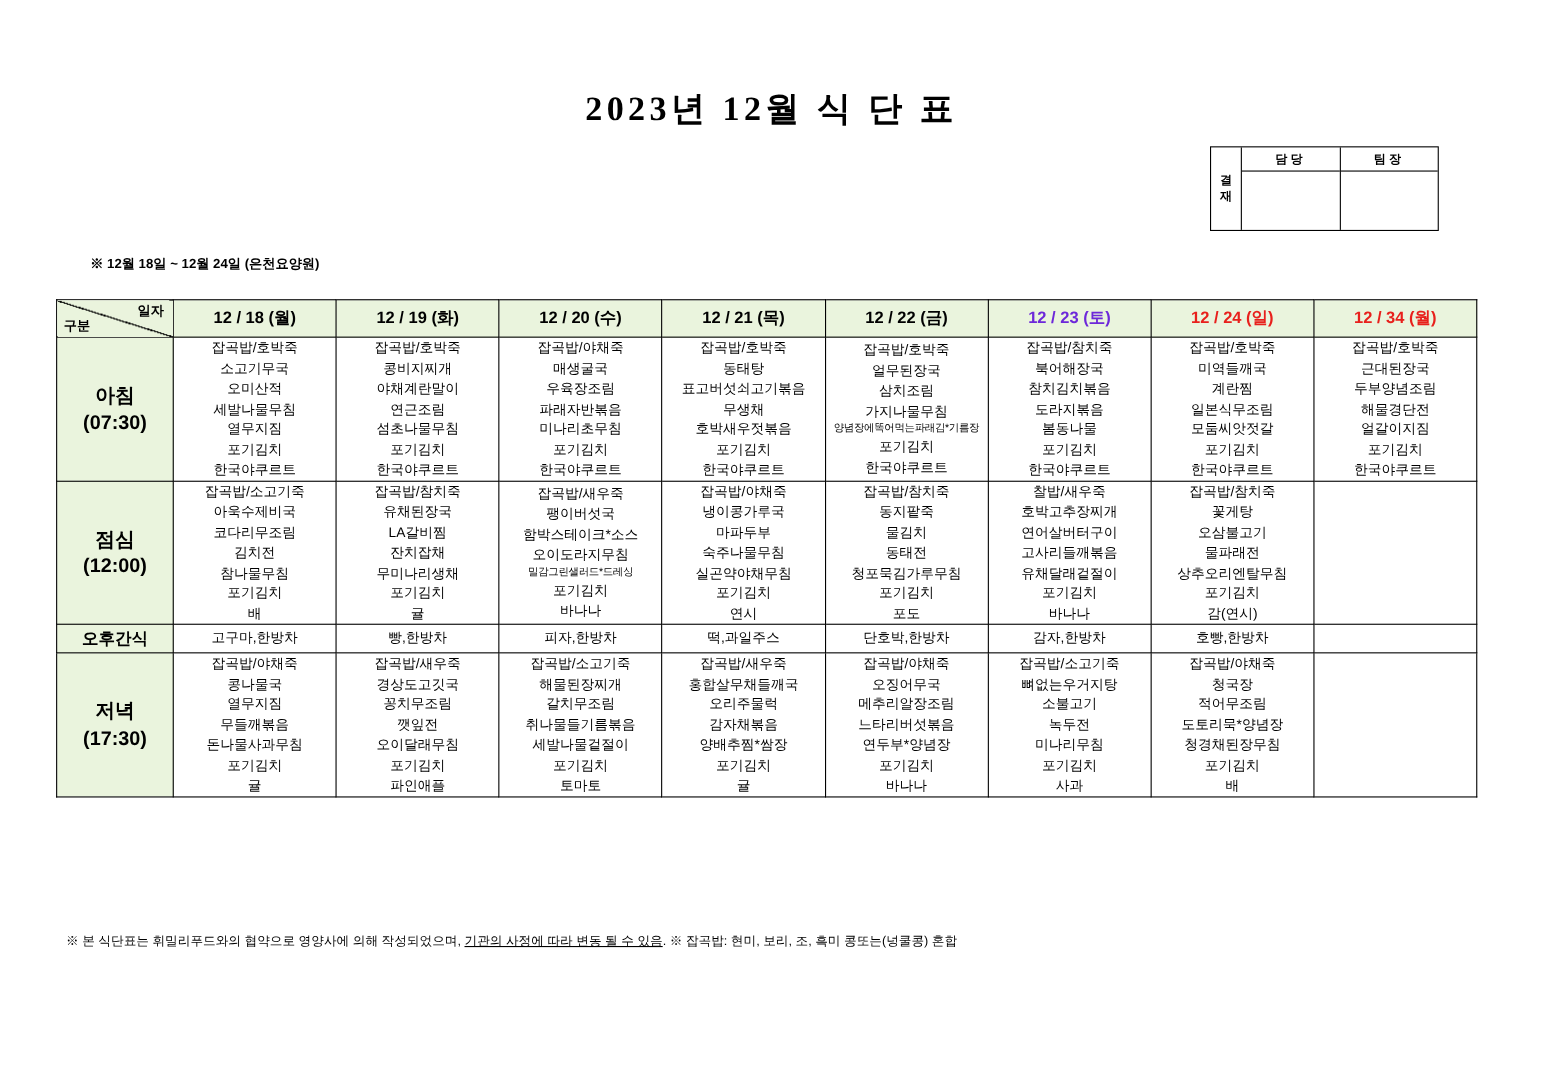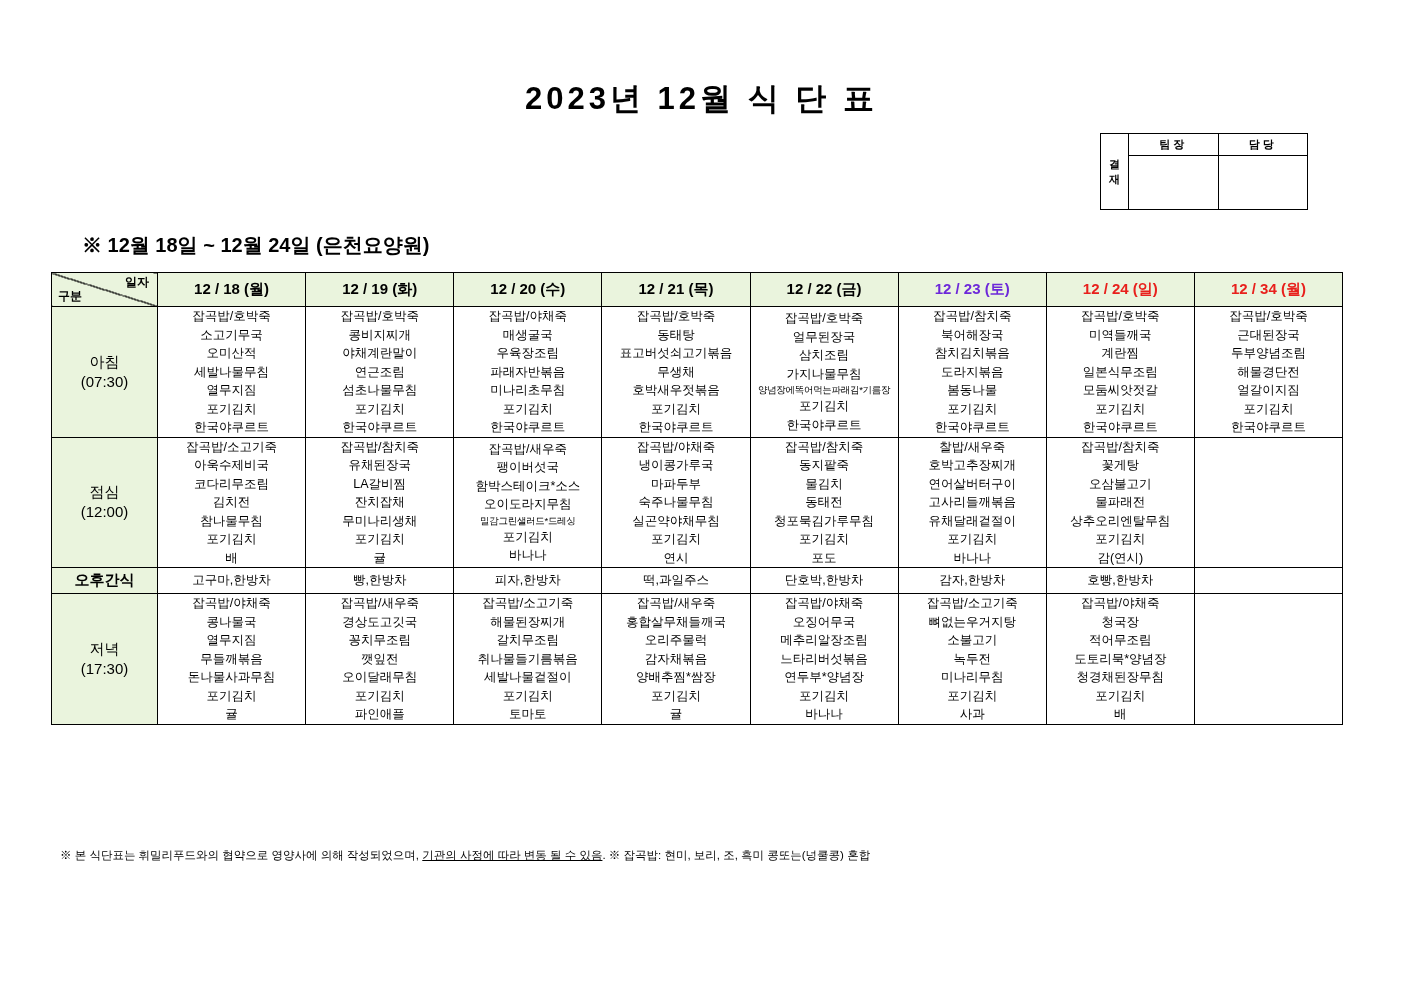--- a/index.html
+++ b/index.html
@@ -15,20 +15,21 @@
     background: #fff;
   }
   .title {
     position: absolute;
     top: 78px; left: 0; width: 1403px;
     text-align: center;
     font-size: 31px;
     font-weight: bold;
     letter-spacing: 4px;
     color: #000;
+    font-family: Liberation Serif, serif;
   }
   
   .approval {
     position: absolute;
     top: 133px; left: 1100px;
     width: 208px; height: 77px;
     border: 1.5px solid #000;
     display: flex;
   }
   .approval .label-col {
@@ -47,21 +48,21 @@
     border-bottom: 1.5px solid #000;
     display: flex; align-items: center; justify-content: center;
     font-size: 11px; font-weight: bold;
     letter-spacing: 3px;
   }
   .approval .col .body { flex: 1; }
 
   .subtitle {
     position: absolute;
     top: 232px; left: 82px;
-    font-size: 20px;
+    font-size: 12px;
     font-weight: bold;
     color: #000;
     text-align: center;
   }
 
   table.menu {
     position: absolute;
     top: 272px; left: 51px;
     width: 1292px;
     border-collapse: collapse;
@@ -94,22 +95,22 @@
   th.corner span.d2 {
     position: absolute; bottom: 1px; left: 6px;
     font-size: 12px; font-weight: bold;
   }
   .date-sat { color: #6d28d9; }
   .date-sun { color: #e8201c; }
 
   td.rowlabel {
     width: 106px;
     background: #eaf4dd;
-    font-size: 15px;
-    font-weight: normal;
+    font-size: 18px;
+    font-weight: bold;
     line-height: 1.35;
   }
   td.snacklabel {
     background: #eaf4dd;
     font-size: 15px;
     font-weight: bold;
     height: 26px;
   }
   td.meal {
     font-size: 12.5px;
@@ -138,25 +139,25 @@
 
   <div class="title">2023년 12월 식 단 표</div>
 
   <div class="approval">
     <div class="label-col">
       <span>결</span>
         <span>재</span>
     </div>
     <div class="cols">
       <div class="col">
-        <div class="head">팀장</div>
+        <div class="head">담당</div>
         <div class="body"></div>
       </div>
       <div class="col">
-        <div class="head">담당</div>
+        <div class="head">팀장</div>
         <div class="body"></div>
       </div>
     </div>
   </div>
 
   <div class="subtitle">※ 12월 18일 ~ 12월 24일 (은천요양원)</div>
 
   <table class="menu">
     <thead>
       <tr>

